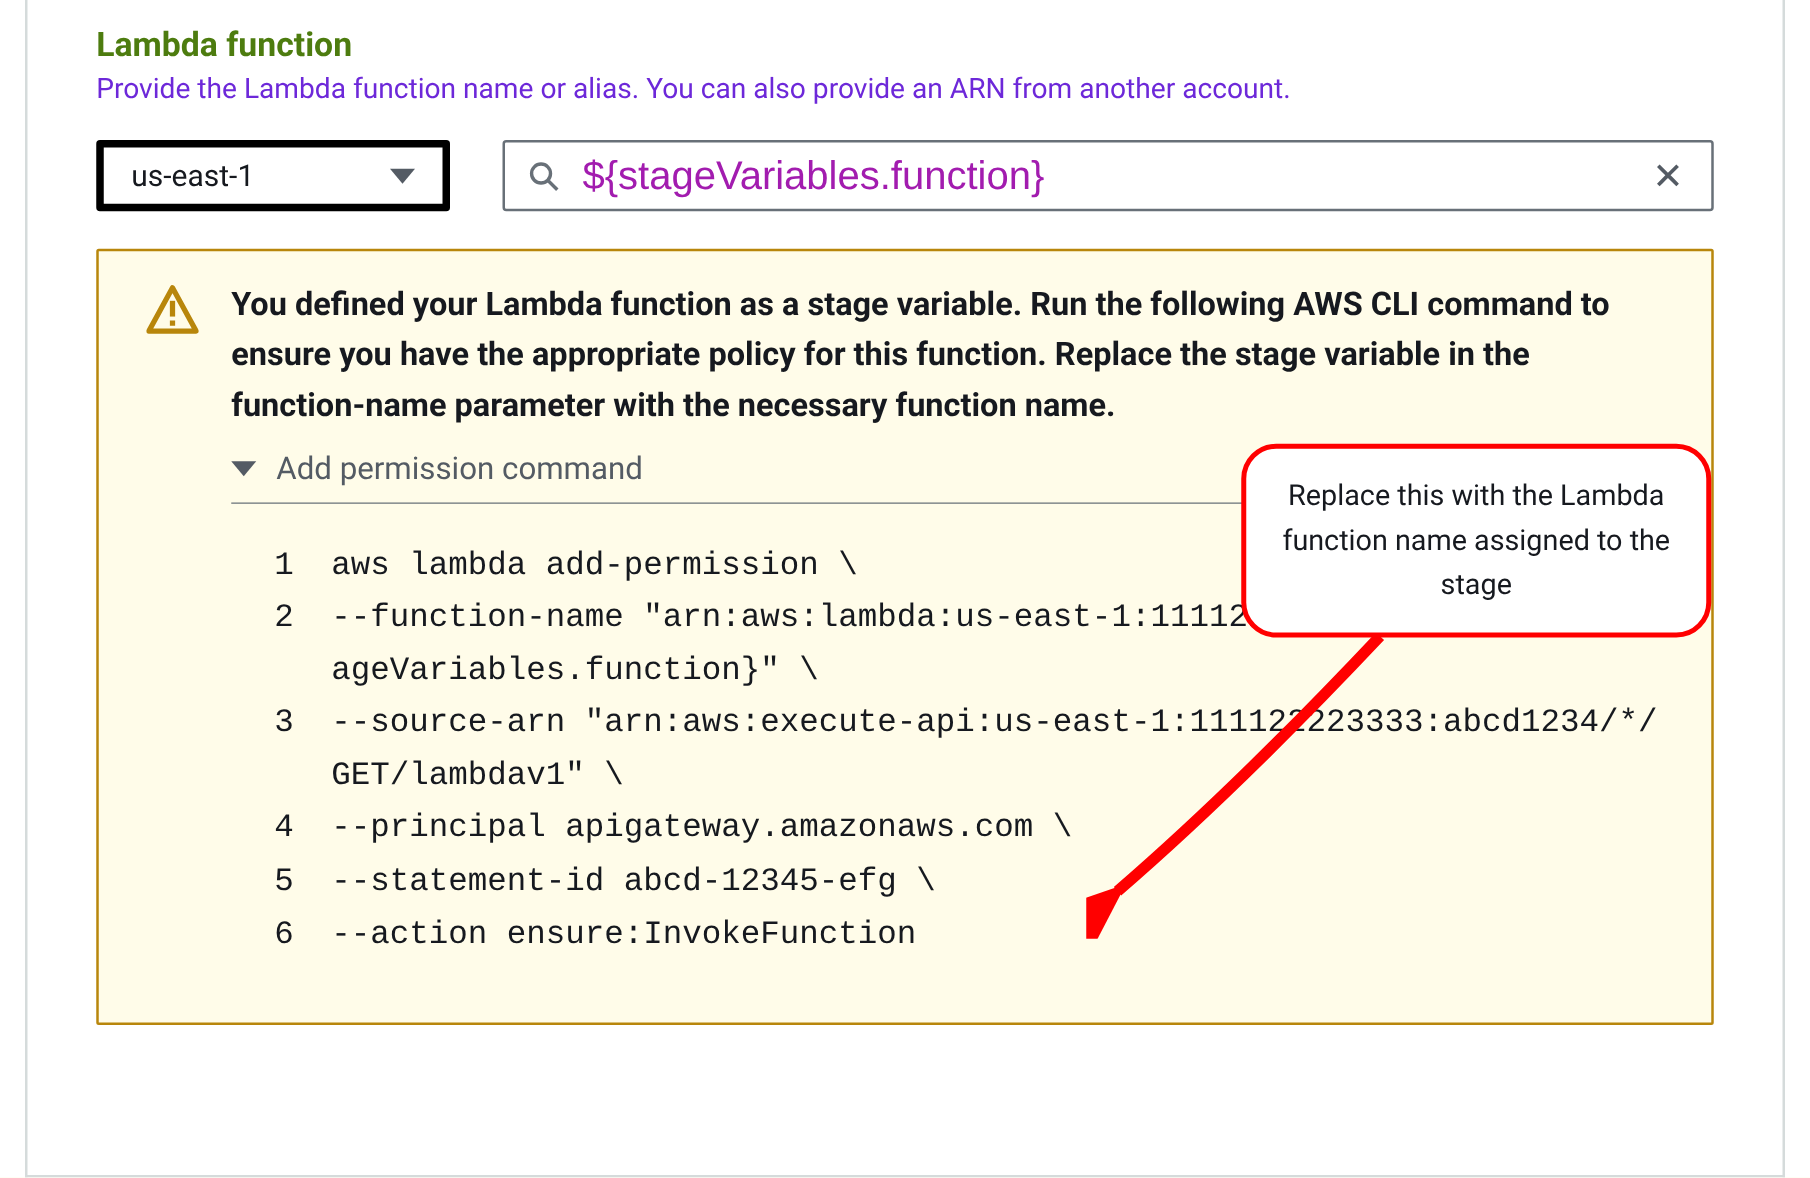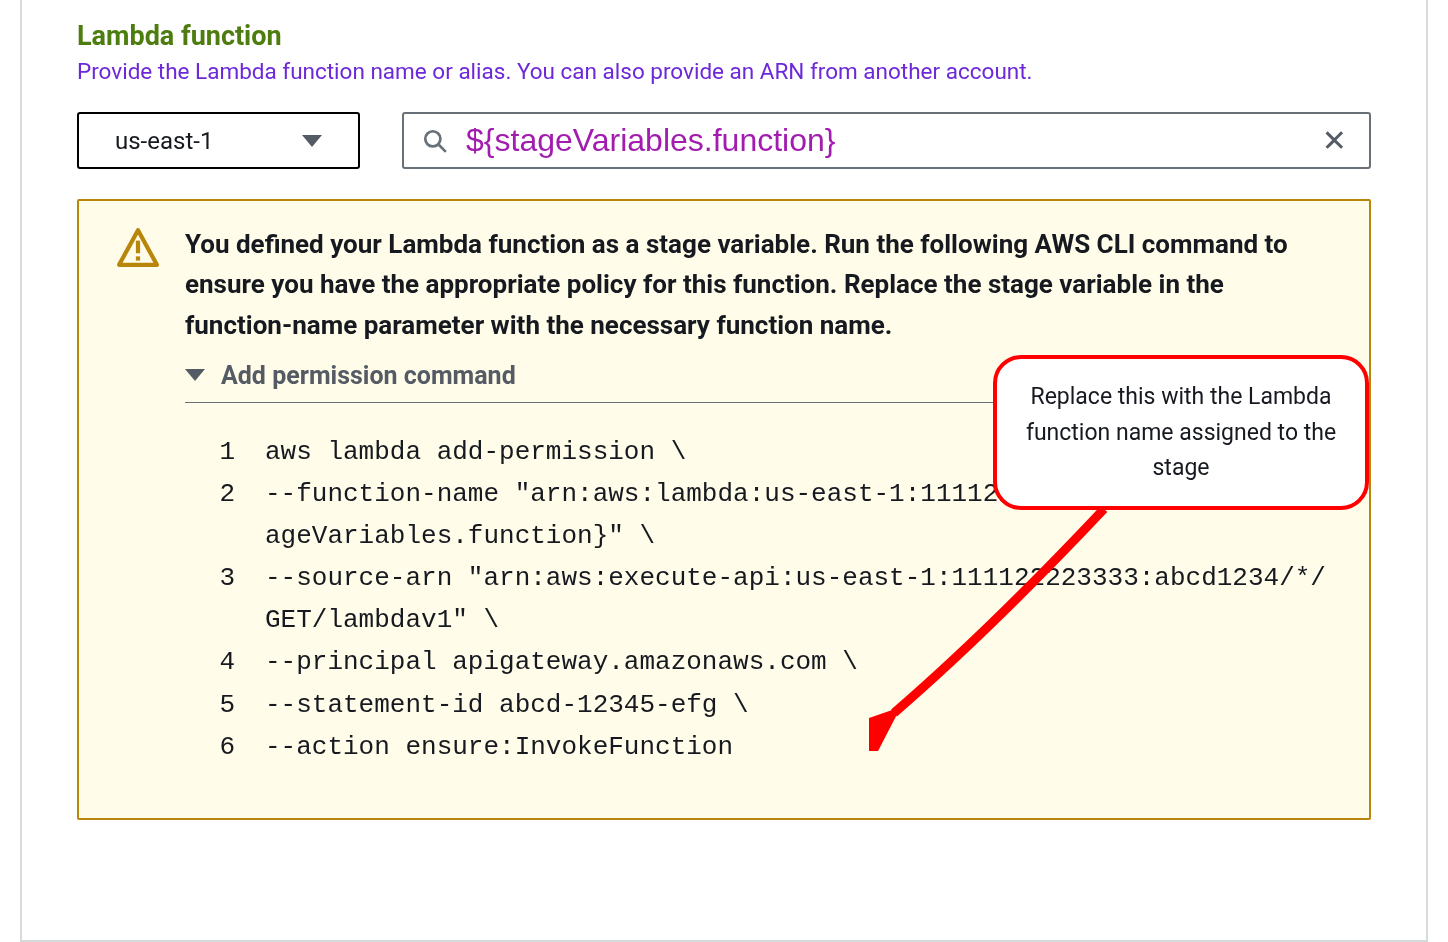--- a/index.html
+++ b/index.html
@@ -31,27 +31,27 @@
       margin-bottom: 28px;
     }
     .controls-row {
       display: flex;
       gap: 42px;
       margin-bottom: 30px;
     }
     .region-select {
       width: 283px;
       height: 57px;
-      border: 2px solid #000000;
+      border: 6px solid #000000;
       border-radius: 3px;
       background: #fff;
       display: flex;
       align-items: center;
       justify-content: space-between;
-      padding: 0 36px;
+      padding: 0 22px;
       cursor: pointer;
     }
     .region-select-text {
       font-size: 24px;
       color: #16191f;
     }
     .caret-down {
       width: 0; height: 0;
       border-left: 10px solid transparent;
       border-right: 10px solid transparent;
@@ -125,21 +125,21 @@
       cursor: pointer;
     }
     .expand-caret {
       width: 0; height: 0;
       border-left: 10px solid transparent;
       border-right: 10px solid transparent;
       border-top: 12px solid #545b64;
     }
     .expand-label {
       font-size: 25px;
-      font-weight: 700;
+      font-weight: 400;
       color: #545b64;
     }
     .code-area {
       position: relative;
       font-family: "SFMono-Regular", Consolas, "Liberation Mono", Menlo, monospace;
       font-size: 26px;
       line-height: 1.62;
     }
     .copy-icon {
       position: absolute;

